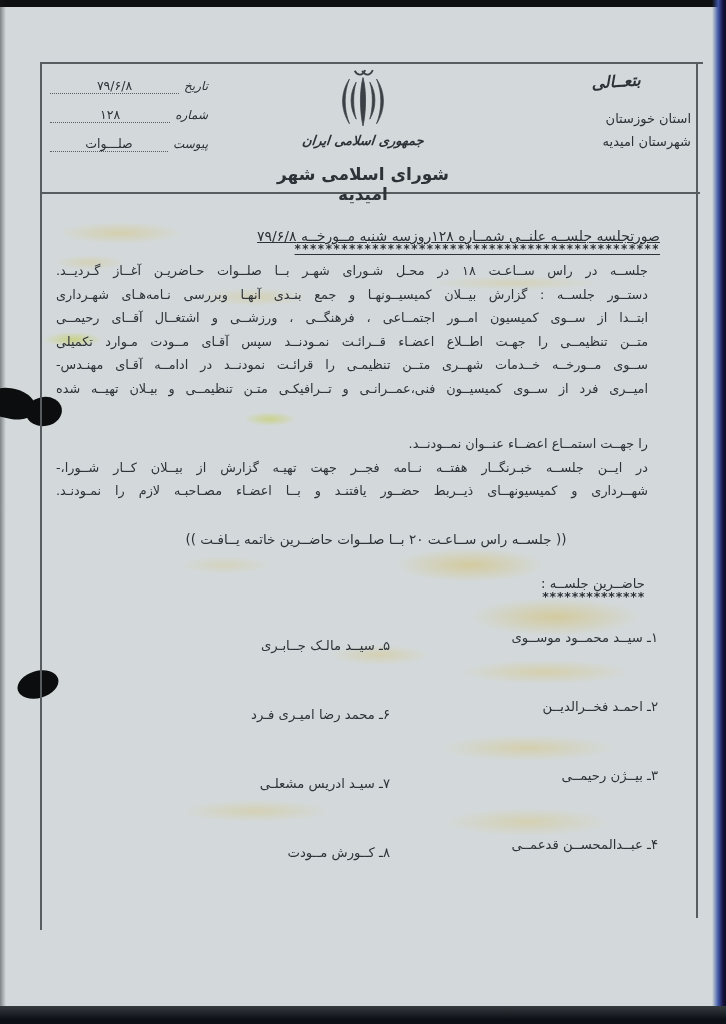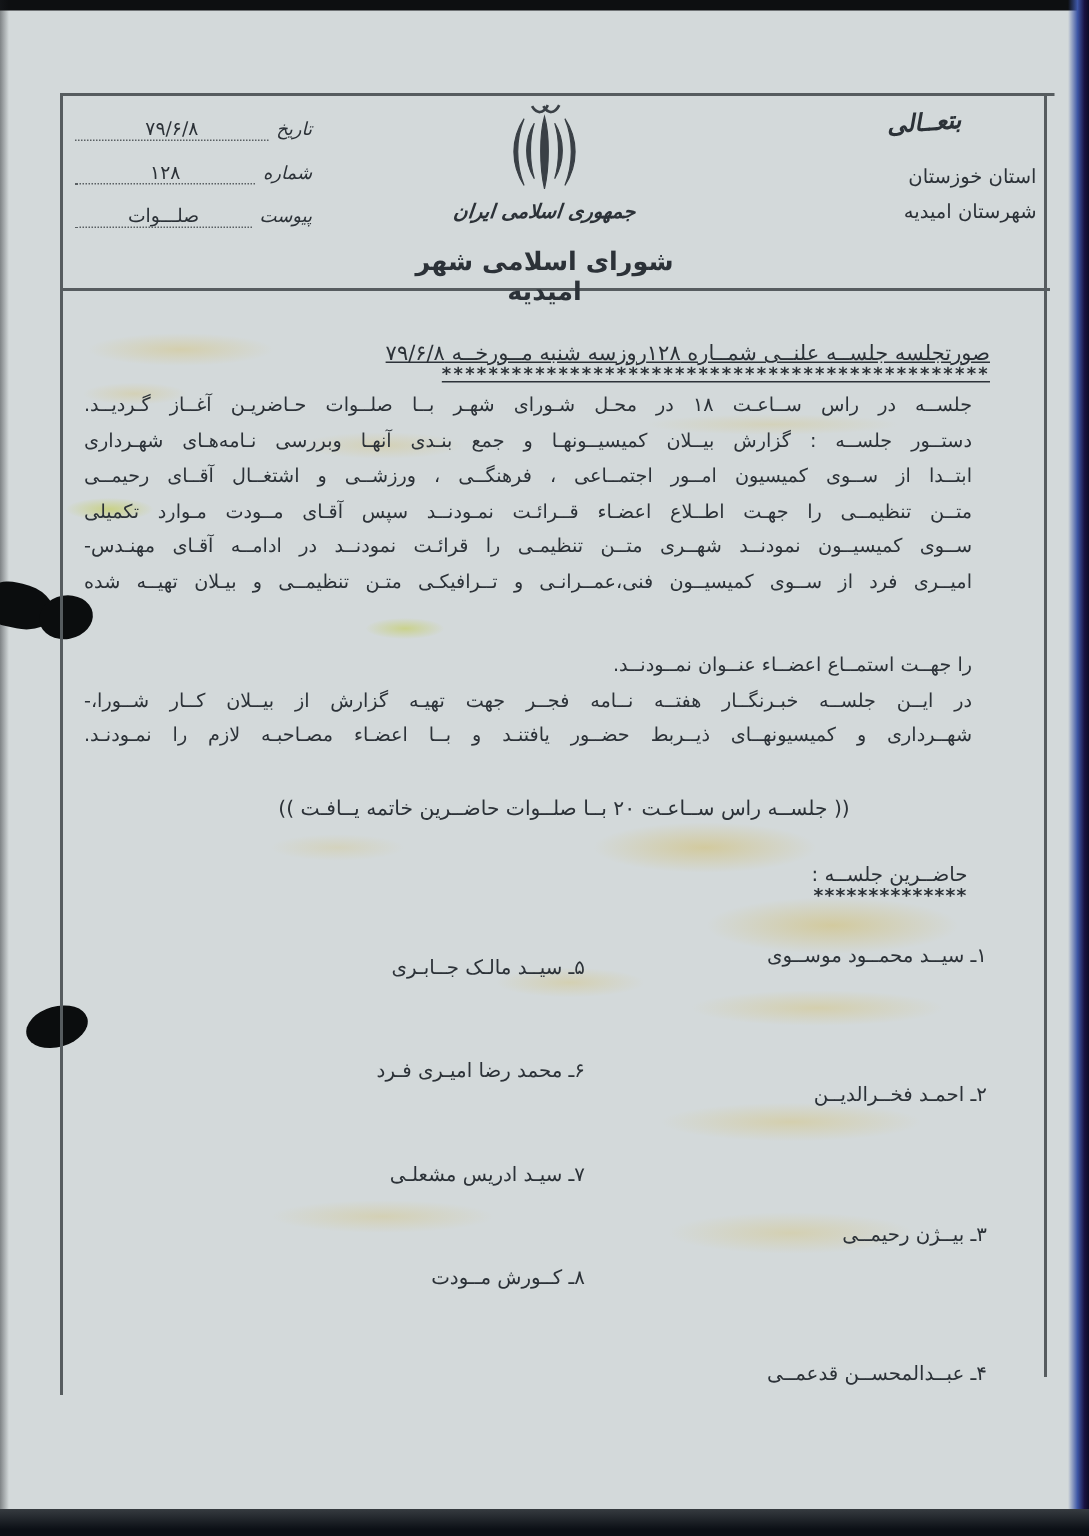--- a/index.html
+++ b/index.html
@@ -41,21 +41,21 @@
   .body-text{position:absolute;left:56px;top:259px;width:592px;direction:rtl;}
   .body-line{font-size:12.8px;line-height:23.5px;white-space:nowrap;text-align:justify;text-align-last:justify;}
   .body-line.short{text-align:right;text-align-last:right;margin-top:32px;}
   
   .closing{position:absolute;left:106px;top:531px;width:540px;direction:rtl;text-align:center;font-size:13.5px;white-space:nowrap;}
   
   .att-heading{position:absolute;left:477px;top:576px;width:168px;direction:rtl;text-align:right;}
   .att-heading-text{font-size:13.2px;line-height:16px;}
   .att-stars{font-size:12.5px;font-weight:bold;letter-spacing:.8px;line-height:9px;}
   .col{position:absolute;direction:rtl;display:flex;flex-direction:column;font-size:13.2px;text-align:right;}
-  .col-right{left:428px;top:630px;width:230px;gap:78px;}
+  .col-right{left:428px;top:630px;width:230px;gap:54px;}
   .col-left{left:118px;top:638px;width:272px;gap:54px;}
   .att-row{white-space:nowrap;}
   
   .stain{position:absolute;border-radius:50%;pointer-events:none;}
   .hole{position:absolute;background:#0b0d0e;}
 </style>
 </head>
 <body>
 
 <div class="scan">
@@ -129,21 +129,21 @@
   <div class="subject">
     <div class="subject-line">صورتجلسه جلســه علنــی شمــاره ۱۲۸روزسه شنبه مــورخــه ۷۹/۶/۸</div>
     <div class="subject-stars">***********************************************</div>
   </div>
 
   <div class="body-text">
     <div class="body-line">جلســه در راس ســاعـت ۱۸ در محـل شـورای شهـر بــا صلــوات حـاضریـن آغــاز گـردیــد.</div>
     <div class="body-line">دستــور جلســه : گزارش بیــلان کمیسیــونهـا و جمع بنـدی آنهـا وبررسی نـامه‌هـای شهـرداری</div>
     <div class="body-line">ابتــدا از ســوی کمیسیون امــور اجتمــاعی ، فرهنگــی ، ورزشــی و اشتغــال آقــای رحیمــی</div>
     <div class="body-line">متــن تنظیمــی را جهـت اطــلاع اعضـاء قــرائـت نمـودنــد سپس آقـای مــودت مـوارد تکمیلی</div>
-    <div class="body-line">ســوی کمیسیــون نمودنــد شهــری متــن تنظیمـی را قرائـت نمودنــد در ادامــه آقـای مهنـدس-</div>
+    <div class="body-line">ســوی مــورخــه خــدمات شهــری متــن تنظیمـی را قرائـت نمودنــد در ادامــه آقـای مهنـدس-</div>
     <div class="body-line">امیــری فرد از ســوی کمیسیــون فنی،عمــرانـی و تــرافیکـی متـن تنظیمــی و بیـلان تهیــه شده</div>
     <div class="body-line short">را جهــت استمــاع اعضــاء عنــوان نمــودنــد.</div>
     <div class="body-line">در ایــن جلســه خبـرنگــار هفتــه نــامه فجــر جهت تهیـه گزارش از بیــلان کــار شــورا،-</div>
     <div class="body-line">شهــرداری و کمیسیونهــای ذیــربط حضــور یافتنـد و بــا اعضـاء مصـاحبـه لازم را نمـودنـد.</div>
   </div>
 
   <div class="closing">(( جلســه راس ســاعـت ۲۰ بــا صلــوات حاضــرین خاتمه یــافـت ))</div>
 
   <div class="att-heading">
     <div class="att-heading-text">حاضــرین جلســه :</div>

